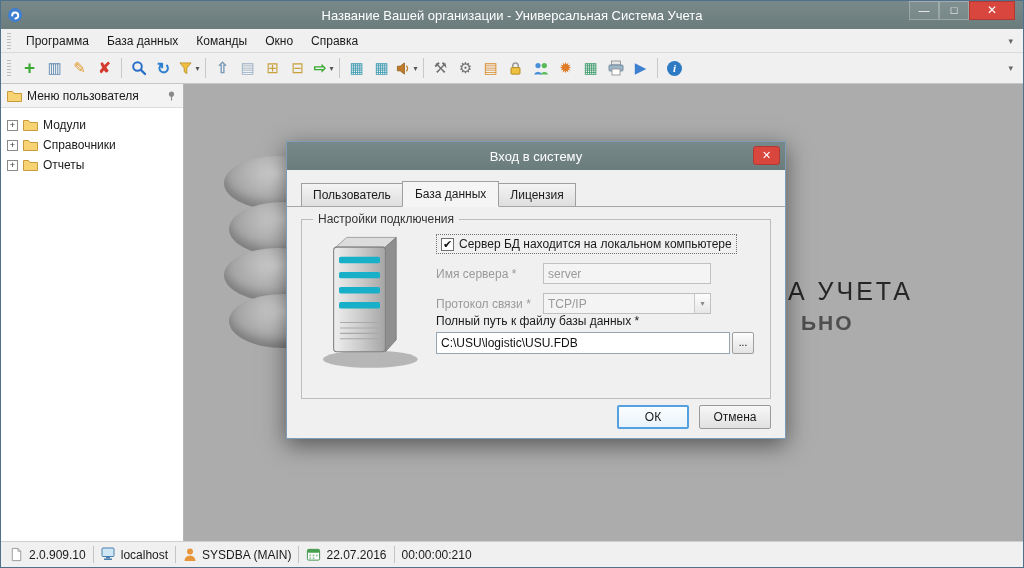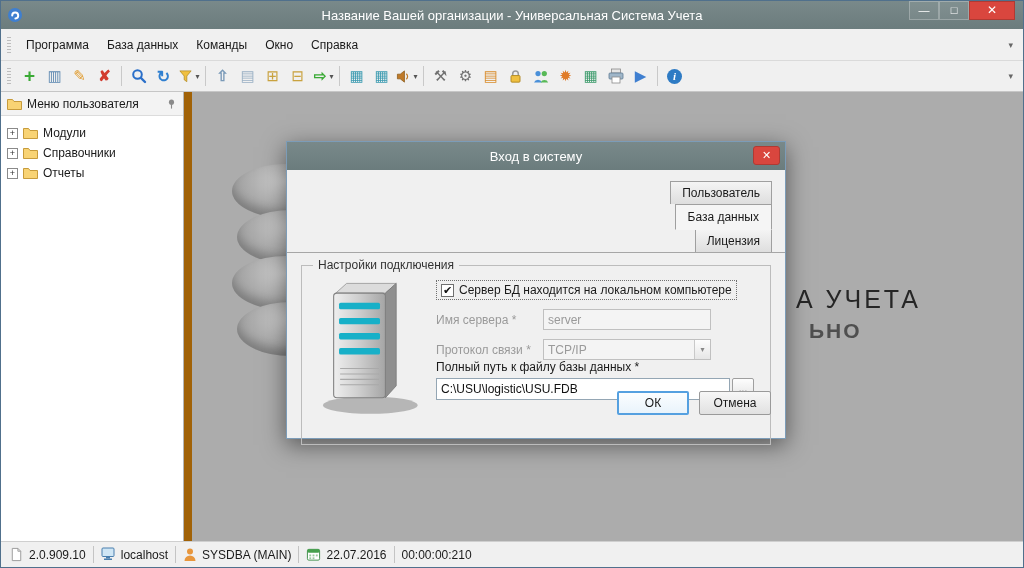--- a/index.html
+++ b/index.html
@@ -11,21 +11,21 @@
   .titlebar { position:relative; height:28px; background:linear-gradient(#79898a,#6b7c7d);
               display:flex; align-items:center; flex:0 0 auto; }
   .app-icon { margin-left:6px; display:flex; }
   .title { position:absolute; left:0; right:0; text-align:center; color:#ffffff; font-size:13px; }
   .wctrls { position:absolute; right:8px; top:0; display:flex; z-index:2; }
   .wbtn { width:30px; height:19px; border:1px solid rgba(255,255,255,.25); background:rgba(255,255,255,.06);
           color:#fff; font-size:11px; line-height:15px; cursor:default; }
   .wbtn.close { width:46px; background:#d9463e; border-color:#b03a33; font-size:12px; }
 
   
-  .menubar { height:32px; background:#f0f0f0; border-bottom:1px solid #dadada;
+  .menubar { height:24px; background:#f0f0f0; border-bottom:1px solid #dadada;
              display:flex; align-items:center; padding:0 6px; flex:0 0 auto; }
   .grip { width:4px; height:16px; margin-right:6px;
           background:repeating-linear-gradient(#bdbdbd 0 1px, transparent 1px 3px); }
   .menu-item { font-size:12px; color:#1a1a1a; padding:3px 9px; cursor:default; }
   .overflow { margin-left:auto; font-size:9px; color:#666; padding:0 4px; }
 
   
   .toolbar { height:31px; background:#f0f0f0; border-bottom:1px solid #c6c6c6;
              display:flex; align-items:center; padding:0 6px; flex:0 0 auto; }
   .tbtn { display:flex; align-items:center; justify-content:center; min-width:23px; height:23px;
@@ -45,21 +45,21 @@
   .g-cal    { color:#3a9ab0; }
   .g-tools  { color:#707070; }
   .g-form   { color:#d98c2b; }
   .g-spark  { color:#e07b28; }
   .g-table  { color:#3a9a6a; }
   .g-play   { color:#3f7fd0; }
   .g-info   { background:#2e7bc4; color:#fff; border-radius:50%; width:15px; height:15px;
               font-style:italic; font-weight:bold; font-size:11px; font-family:"Liberation Serif", serif; }
 
   
-  .main { flex:1 1 auto; display:flex; min-height:0;gap:8px; }
+  .main { flex:1 1 auto; display:flex; min-height:0; }
   .sidebar { width:183px; background:#ffffff; border-right:1px solid #b5b5b5; flex:0 0 auto; }
   .sb-header { height:24px; background:#f3f3f3; border-bottom:1px solid #dcdcdc;
                display:flex; align-items:center; gap:5px; padding:0 6px; }
   .sb-title { font-size:12px; color:#1a1a1a; }
   .pin { margin-left:auto; display:flex; cursor:default; }
   .tree { padding:7px 6px; }
   .tree-row { display:flex; align-items:center; gap:5px; height:20px; cursor:default; }
   .plusbox { width:11px; height:11px; border:1px solid #8a8a8a; background:#fff; font-size:9px;
              line-height:9px; text-align:center; color:#333; }
   .tlabel { font-size:12px; color:#1a1a1a; }
@@ -85,21 +85,21 @@
   .ssep { width:1px; height:17px; background:#c4c4c4; }
 
   
   .dialog { position:absolute; left:285px; top:140px; width:500px; height:298px;
             background:#f0f0f0; border:1px solid #7c9cb8; box-shadow:0 6px 22px rgba(0,0,0,.5); z-index:10; }
   .dlg-title { position:relative; height:28px; background:linear-gradient(#79898a,#6b7c7d);
                display:flex; align-items:center; justify-content:center; color:#fff; font-size:13px; }
   .dlg-close { position:absolute; right:5px; top:4px; width:27px; height:19px; background:#d9463e;
                border:1px solid #b03a33; border-radius:3px; color:#fff; font-size:11px;
                display:flex; align-items:center; justify-content:center; cursor:default; }
-  .tabs { display:flex; align-items:flex-end; padding:11px 14px 0; border-bottom:1px solid #a6a6a6;flex-direction:column; }
+  .tabs { display:flex; align-items:flex-end; padding:11px 14px 0; border-bottom:1px solid #a6a6a6; }
   .tab { padding:4px 11px; font-size:12px; color:#1a1a1a; background:linear-gradient(#f4f4f4,#dedede);
          border:1px solid #9f9f9f; border-bottom:none; margin-right:-1px; cursor:default; }
   .tab.active { background:#f5f5f5; padding:5px 12px; position:relative; z-index:2;
                 border-bottom:1px solid #f5f5f5; margin-bottom:-1px; }
   .groupbox { position:relative; margin:12px 14px 0; height:180px; border:1px solid #bcbcbc; }
   .gb-title { position:absolute; top:-8px; left:11px; background:#f0f0f0; padding:0 5px;
               font-size:12px; color:#333; }
   .gb-inner { display:flex; padding:12px 10px 0 8px; }
   .server-art { width:122px; flex:0 0 auto; }
   .fields { flex:1 1 auto; padding-left:4px; }
@@ -118,21 +118,21 @@
   .combo { width:168px; height:21px; border:1px solid #c0c0c0; background:#f4f4f4;
            display:flex; align-items:center; }
   .combo-val { flex:1; font-size:12px; color:#9a9a9a; padding-left:4px; }
   .combo-arrow { width:16px; height:100%; border-left:1px solid #c9c9c9;
                  background:linear-gradient(#fdfdfd,#e6e6e6); font-size:8px; color:#888;
                  display:flex; align-items:center; justify-content:center; }
   .pathlabel { font-size:12px; color:#1a1a1a; }
   .pathrow { display:flex; gap:2px; margin-top:4px; padding-right:6px; }
   .browse { width:22px; height:22px; border:1px solid #9f9f9f; border-radius:2px;
             background:linear-gradient(#fdfdfd,#e3e3e3); font-size:10px; line-height:10px; cursor:default; }
-  .dlg-buttons { position:absolute; right:14px; bottom:23px; display:flex; gap:10px; }
+  .dlg-buttons { position:absolute; right:14px; bottom:9px; display:flex; gap:10px; }
   .btn { width:72px; height:24px; font-size:12px; color:#1a1a1a;
          background:linear-gradient(#f7f7f7,#e1e1e1); border:1px solid #9a9a9a; border-radius:2px; cursor:default; }
   .btn.default { border:2px solid #55a0e0; background:linear-gradient(#fbfdff,#e9f3fb); }
 </style>
 </head>
 <body>
 
 <div class="win">
 
   <div class="titlebar">

